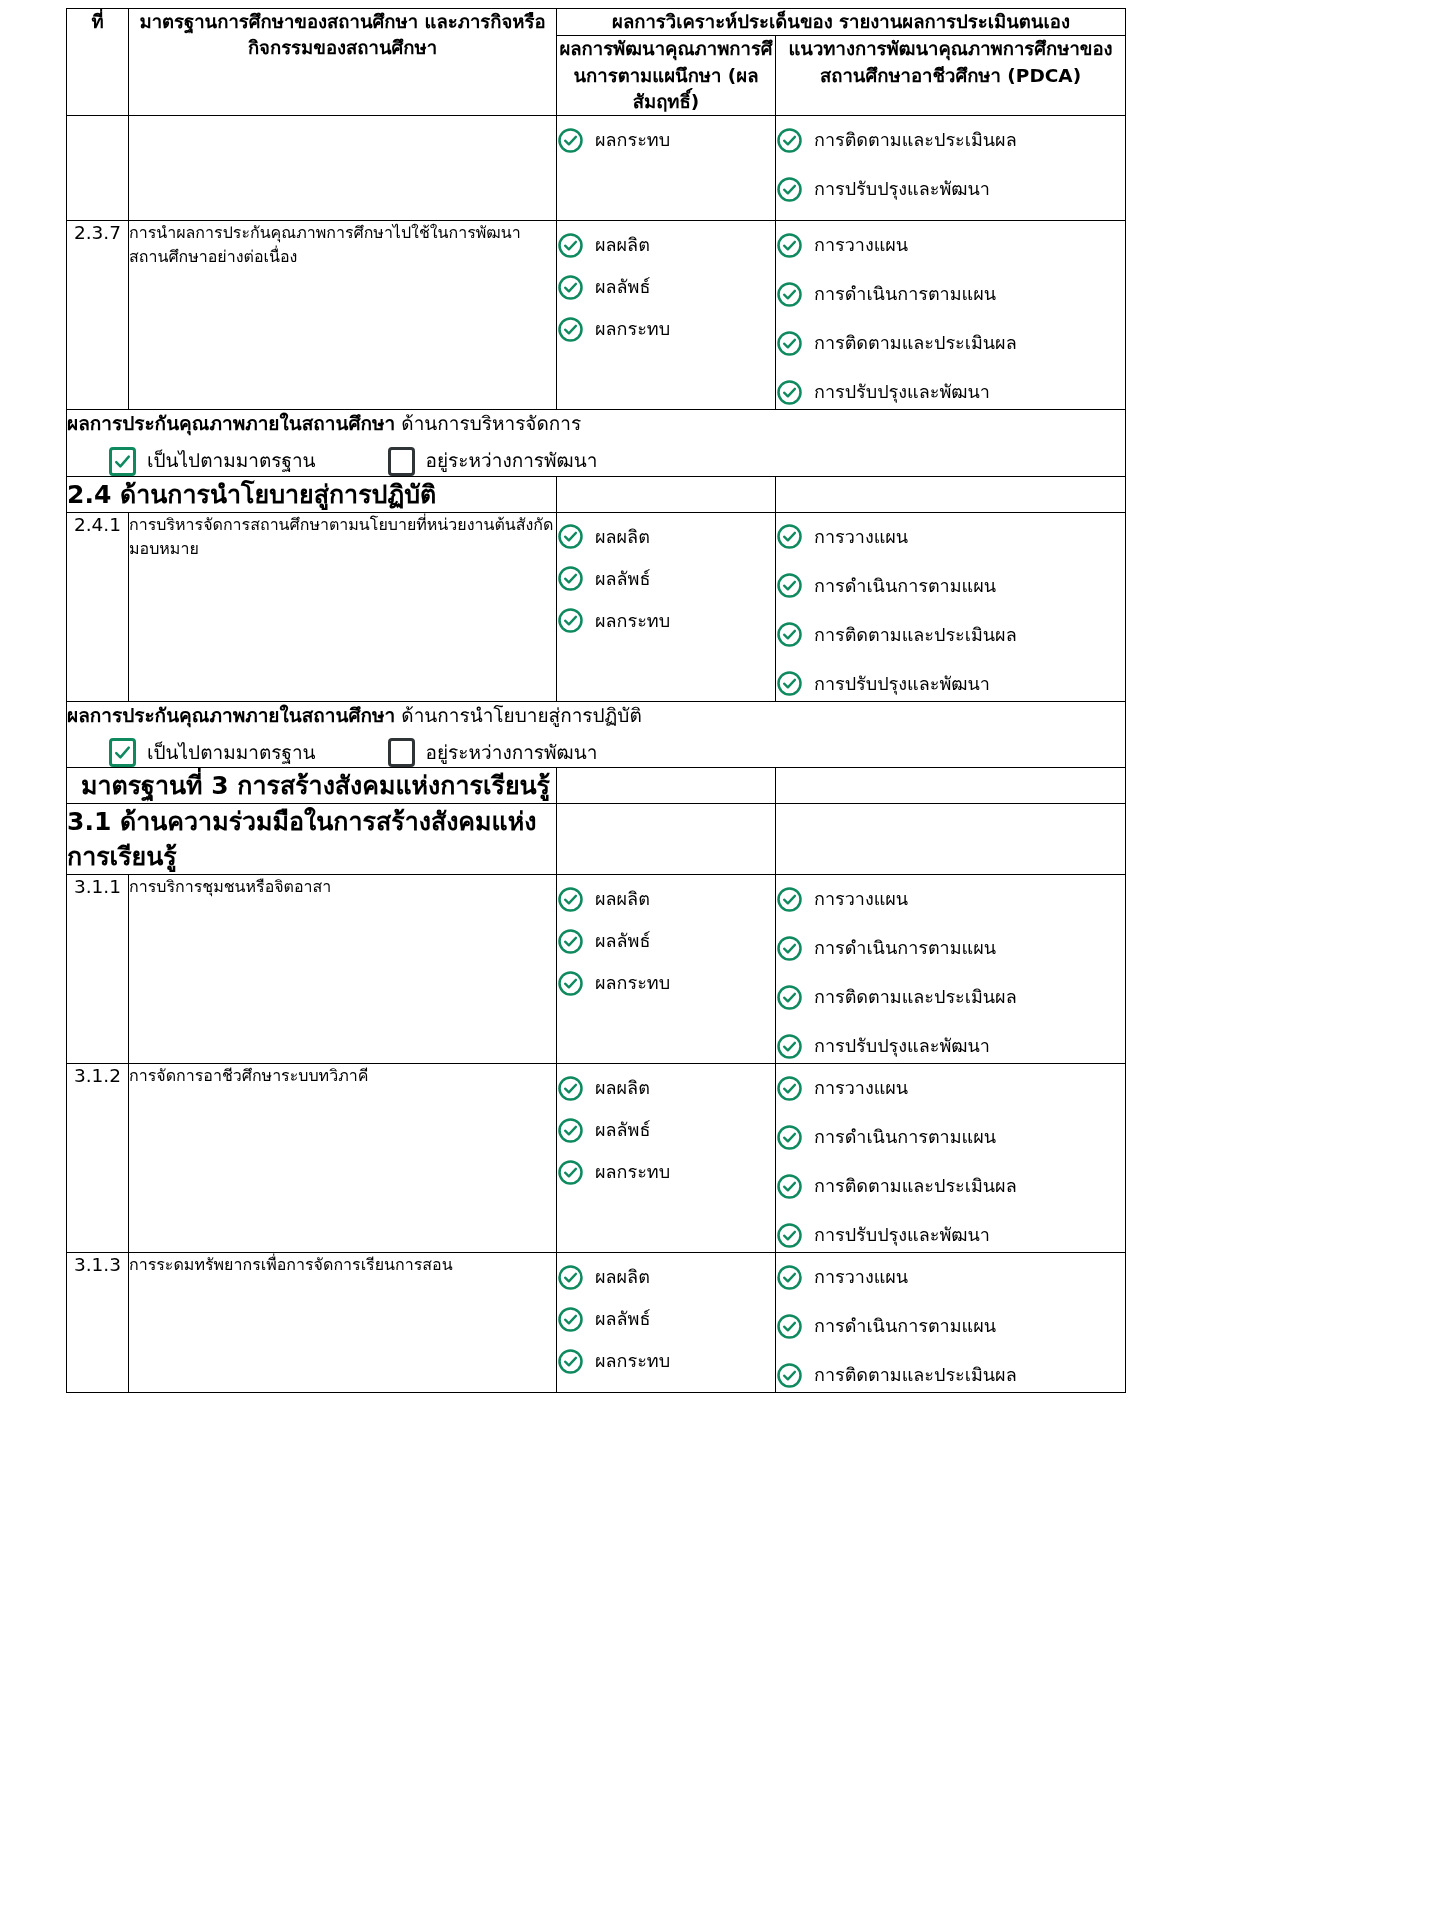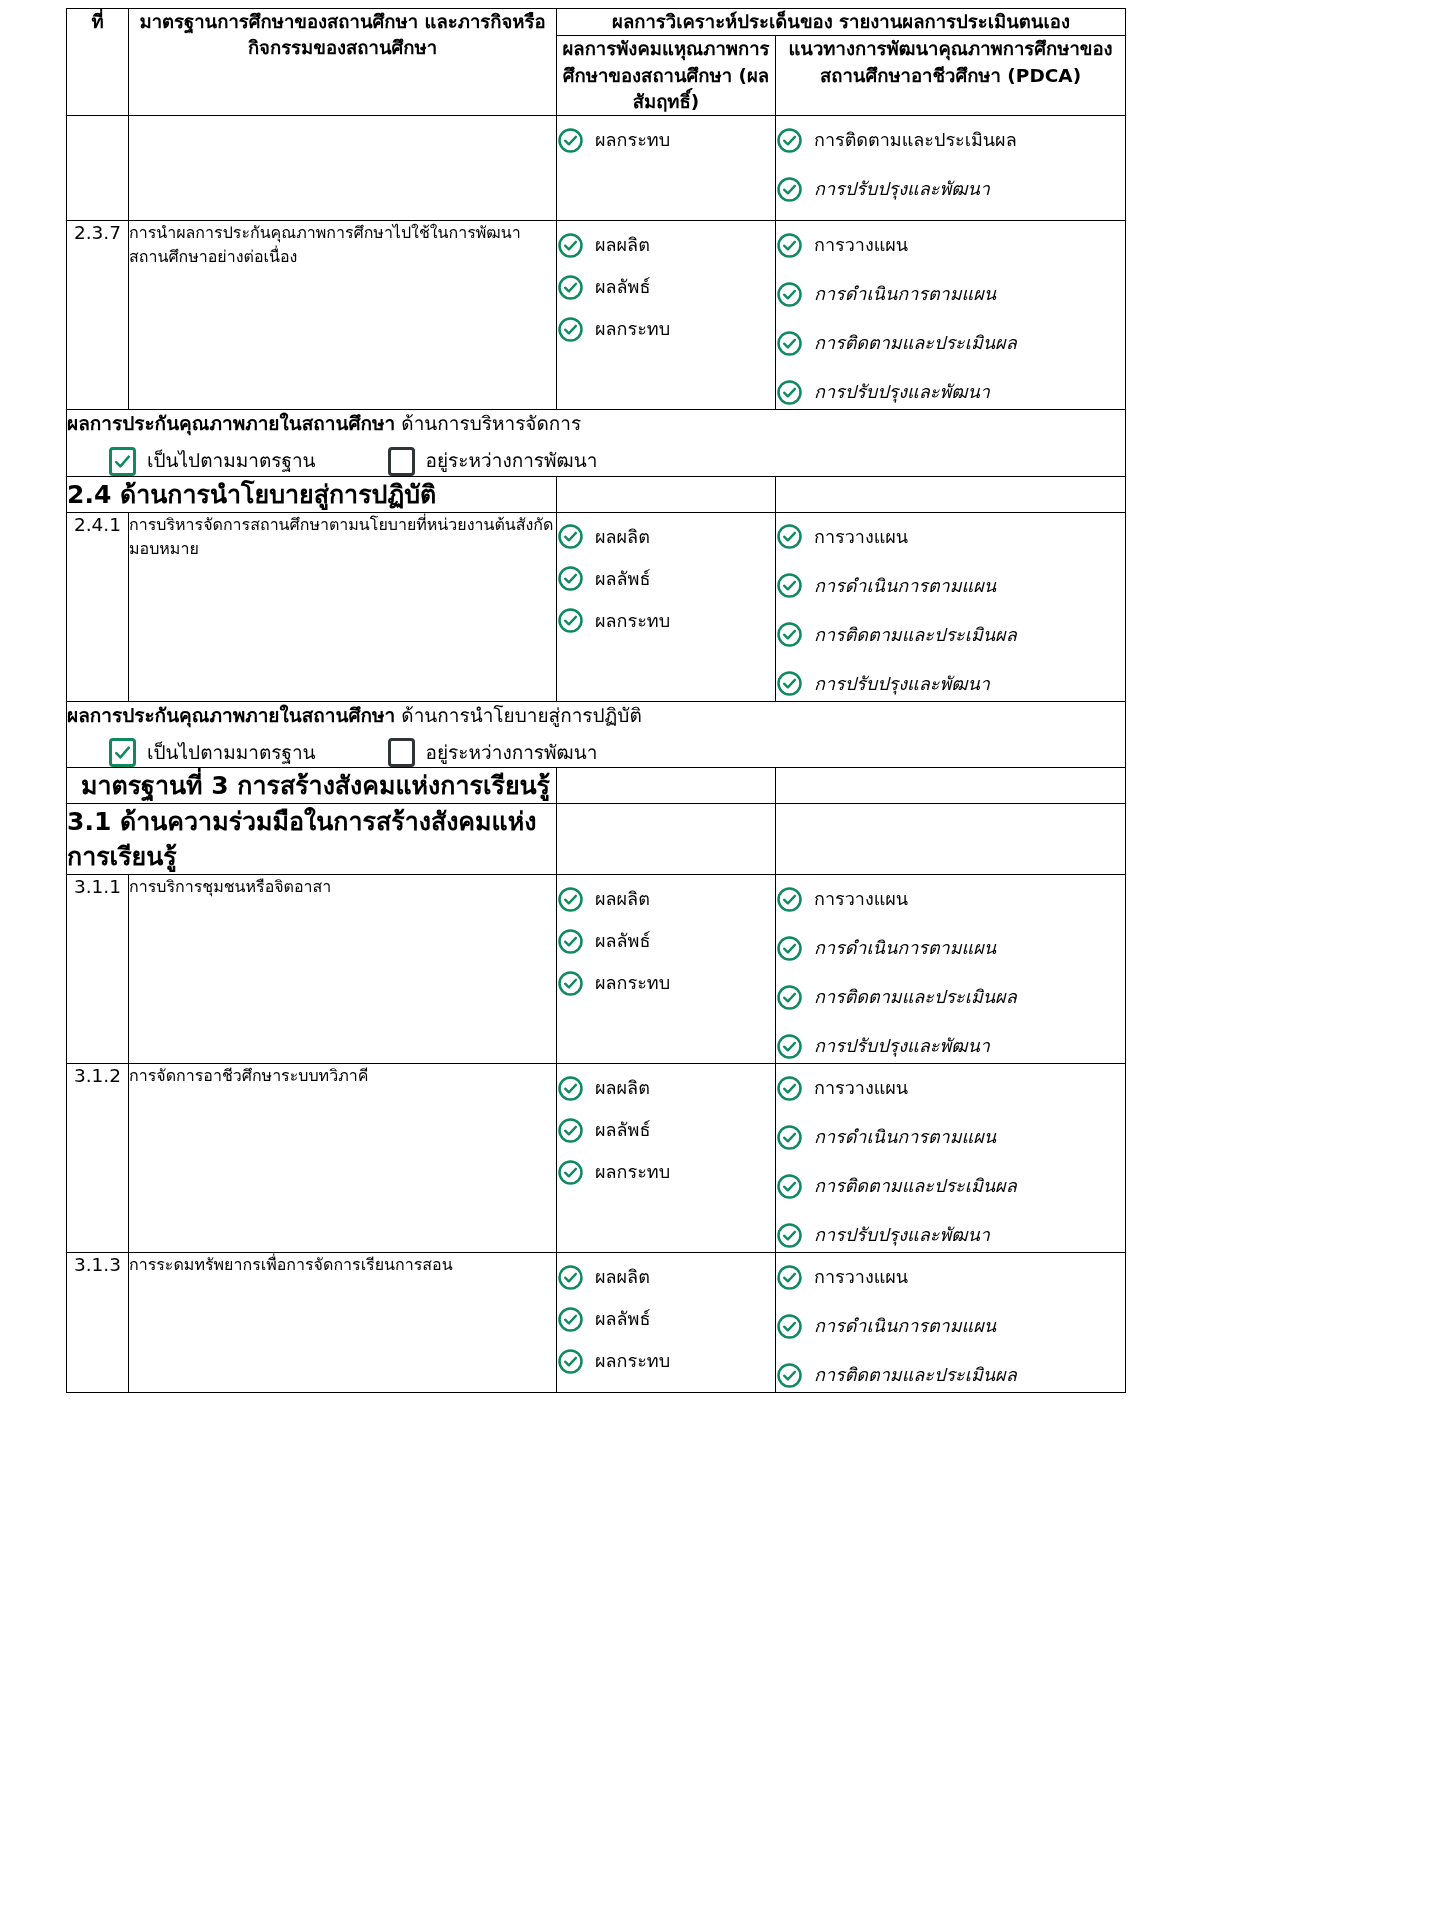--- a/index.html
+++ b/index.html
@@ -72,21 +72,21 @@
 
   .chk-line {
     display: flex;
     align-items: center;
     gap: 11px;
     margin: 7px 0 0 0;
     min-height: 34px;
     text-align: right;
   }
   .chk-line + .chk-line { margin-top: 8px; }
-  td.col-pdca .chk-line + .chk-line { margin-top: 15px; font-style: italic; }
+  td.col-pdca .chk-line + .chk-line { margin-top: 15px; }
 
   .chk-icon {
     flex: 0 0 auto;
     width: 27px;
     height: 27px;
     display: block;
   }
   .chk-label {
     font-size: 18px;
     line-height: 1.3;
@@ -152,21 +152,21 @@
         <col class="c-res">
         <col class="c-pdca">
     </colgroup>
     <thead>
       <tr>
         <th class="hd hd-no" rowspan="2">ที่</th>
         <th class="hd hd-std" rowspan="2">มาตรฐานการศึกษาของสถานศึกษา และภารกิจหรือกิจกรรมของสถานศึกษา</th>
         <th class="hd hd-span" colspan="2">ผลการวิเคราะห์ประเด็นของ รายงานผลการประเมินตนเอง</th>
       </tr>
       <tr>
-        <th class="hd">ผลการพังคมแหุณภาพการศึกษาของสถานศึกษา (ผลสัมฤทธิ์)</th>
+        <th class="hd">ผลการพัฒนาคุณภาพการศึนการตามแผนึกษา (ผลสัมฤทธิ์)</th>
         <th class="hd">แนวทางการพัฒนาคุณภาพการศึกษาของสถานศึกษาอาชีวศึกษา (PDCA)</th>
       </tr>
     </thead>
     <tbody id="tbody">
         <tr>
           <td class="num tall-a"><span></span></td>
           <td class="stdtext"><span></span></td>
           <td class="col-res">
             <div class="chk-line">
               <svg class="chk-icon" viewBox="0 0 28 28">

